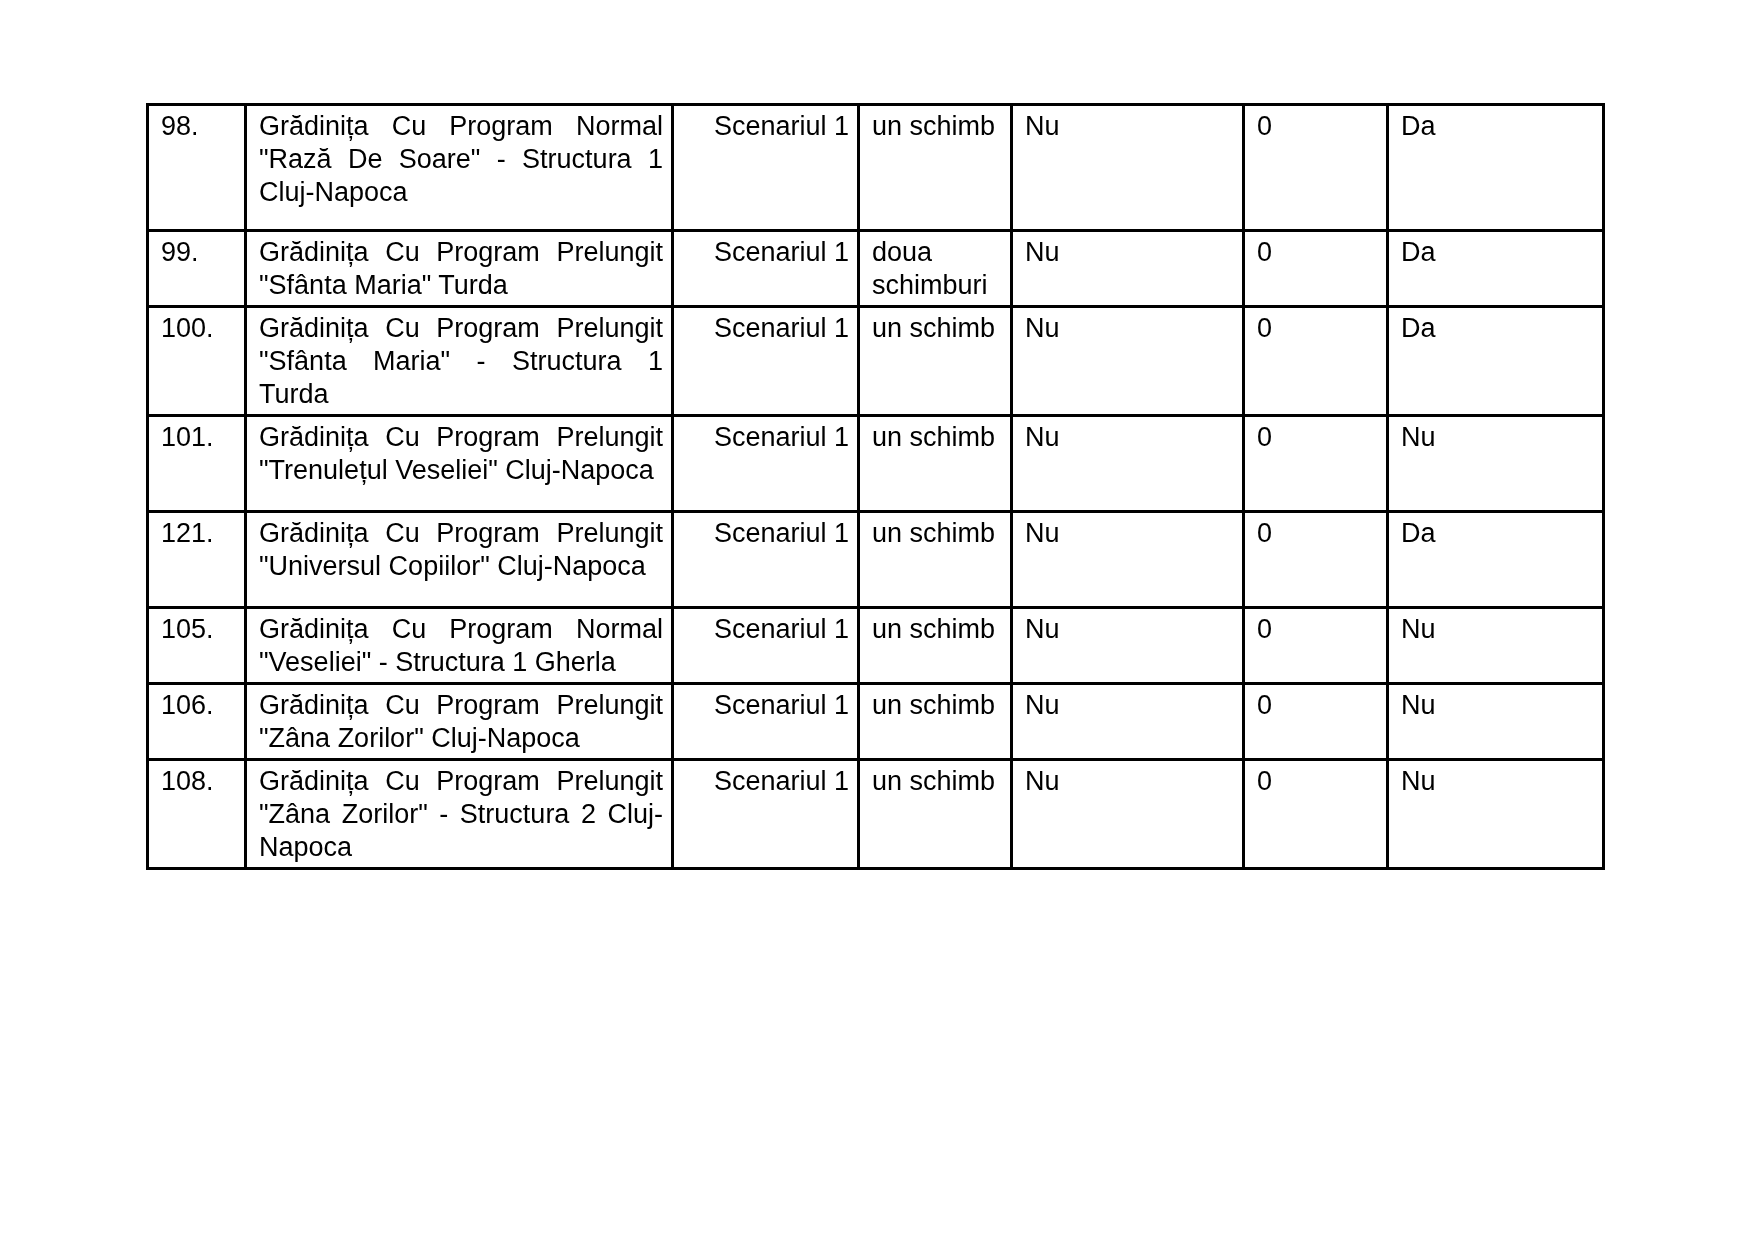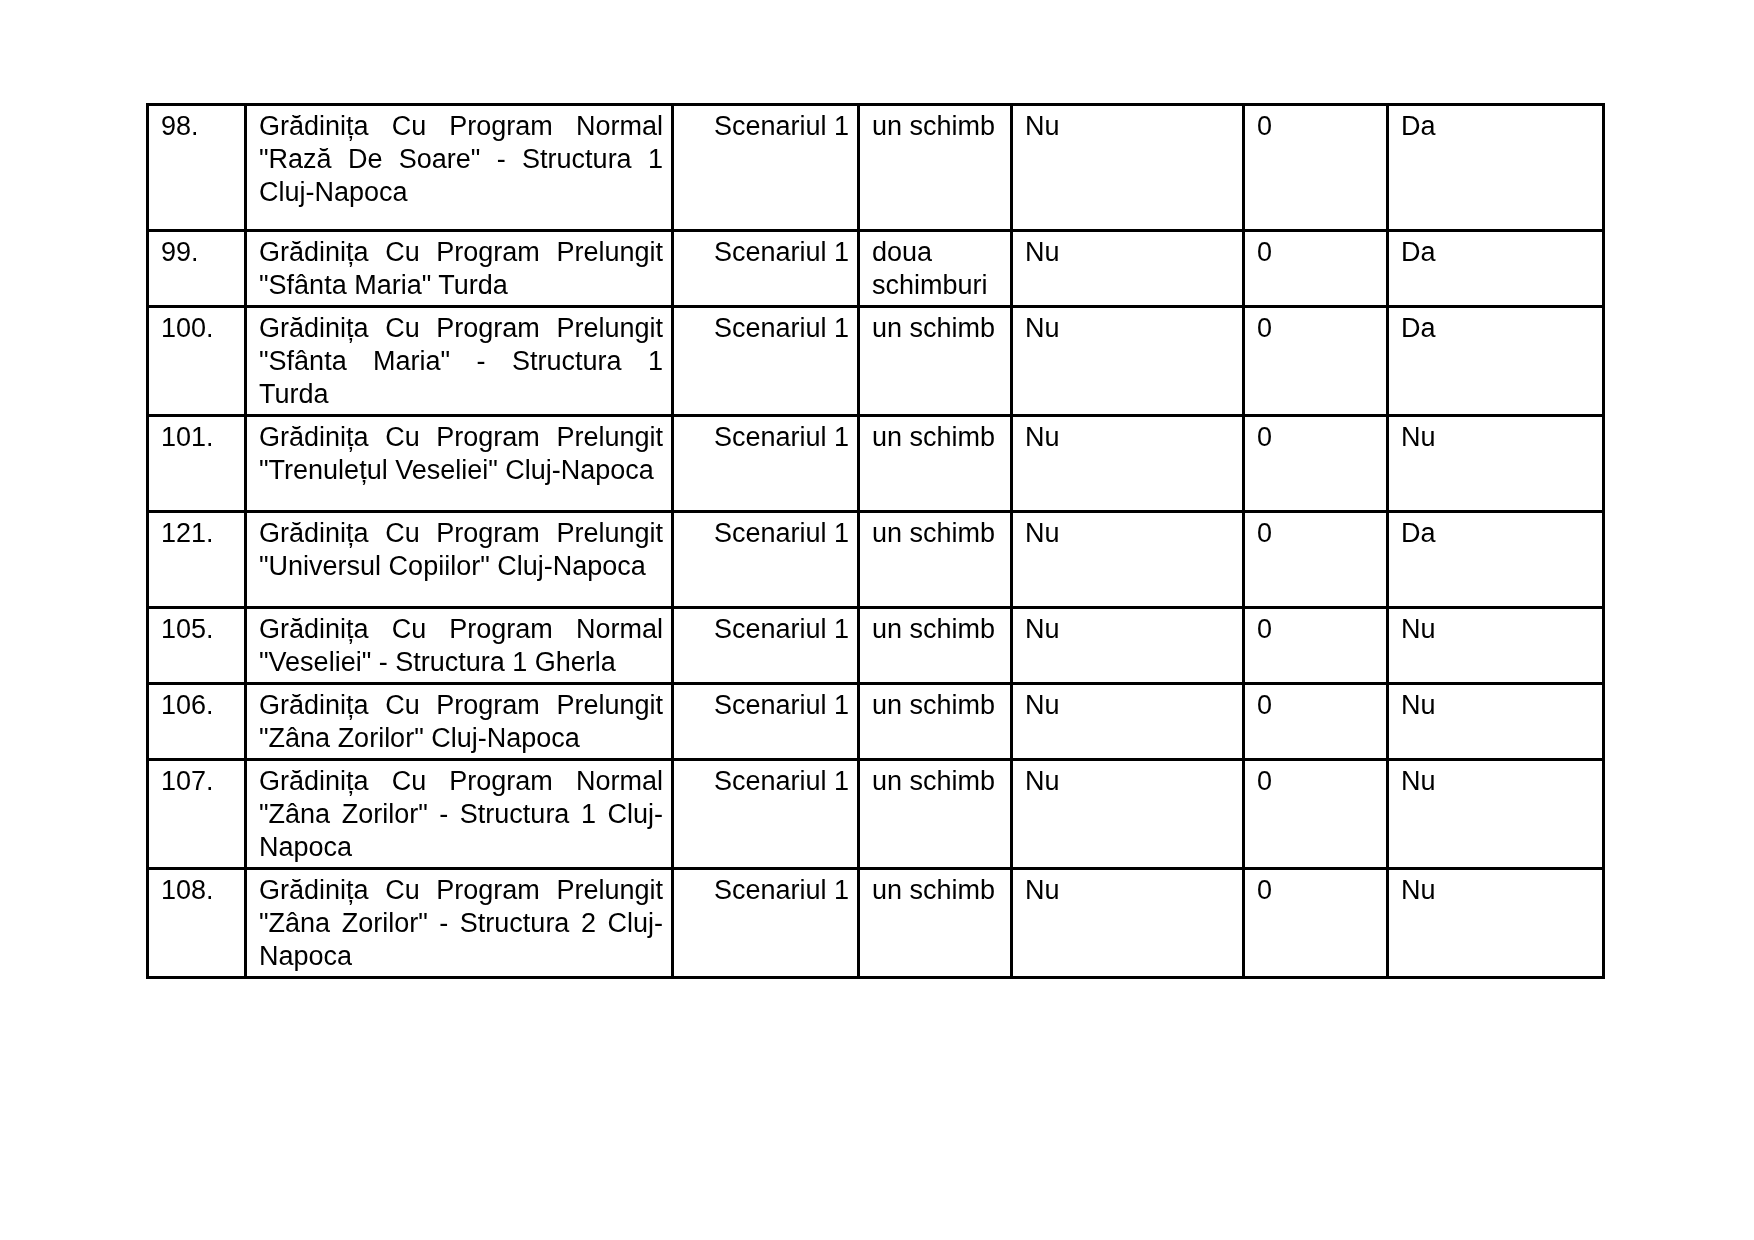--- a/index.html
+++ b/index.html
@@ -122,29 +122,20 @@
   <tr style="height: 70px;">
     <td class="c-nr">106.</td>
     <td class="c-name">Grădinița Cu Program Prelungit "Zâna Zorilor" Cluj-Napoca</td>
     <td class="c-scen">Scenariul 1</td>
     <td class="c-shift">un schimb</td>
     <td class="c-c5">Nu</td>
     <td class="c-c6">0</td>
     <td class="c-c7">Nu</td>
   </tr>
 
-  <tr style="height: 107px;">
-    <td class="c-nr">107.</td>
-    <td class="c-name">Grădinița Cu Program Normal "Zâna Zorilor" - Structura 1 Cluj-Napoca</td>
-    <td class="c-scen">Scenariul 1</td>
-    <td class="c-shift">un schimb</td>
-    <td class="c-c5">Nu</td>
-    <td class="c-c6">0</td>
-    <td class="c-c7">Nu</td>
-  </tr>
 
   <tr style="height: 107px;">
     <td class="c-nr">108.</td>
     <td class="c-name">Grădinița Cu Program Prelungit "Zâna Zorilor" - Structura 2 Cluj-Napoca</td>
     <td class="c-scen">Scenariul 1</td>
     <td class="c-shift">un schimb</td>
     <td class="c-c5">Nu</td>
     <td class="c-c6">0</td>
     <td class="c-c7">Nu</td>
   </tr>

